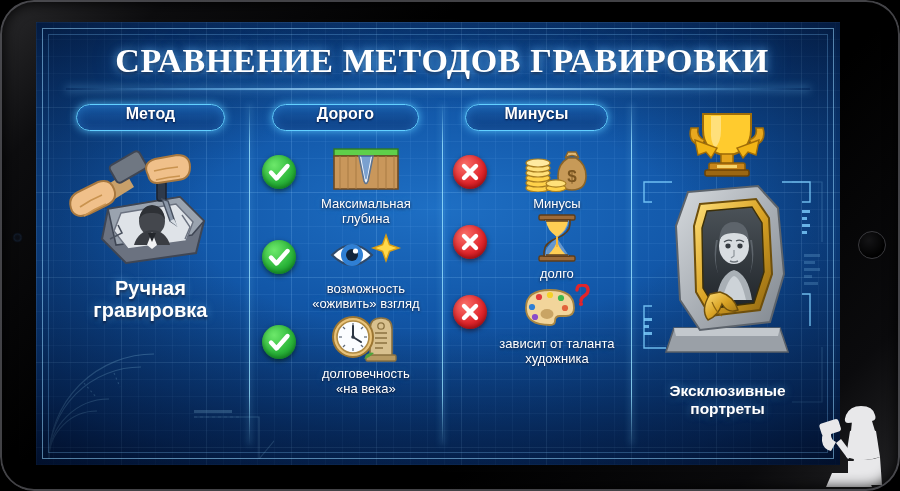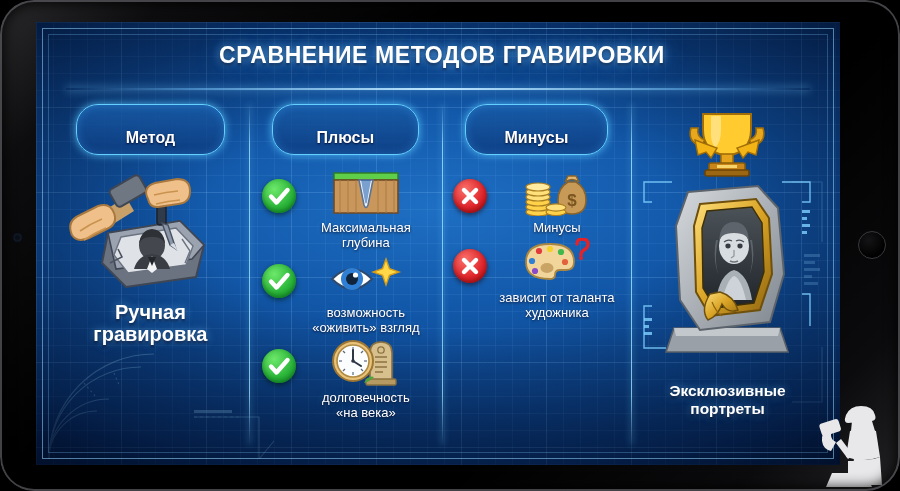--- a/index.html
+++ b/index.html
@@ -70,23 +70,24 @@
     border:1px solid rgba(130,200,255,.28);
   }
 
   
   .deco{ position:absolute; left:8px; bottom:6px; width:230px; height:120px; opacity:.5; }
   .deco-tr{ position:absolute; right:8px; top:150px; width:150px; height:240px; opacity:.45; }
 
   
   .title{
     position:absolute; left:8px; right:0; top:20px; text-align:center;
-    font-size:23px; font-weight:bold; letter-spacing:.6px; color:#fff;
+    font-size:34px; font-weight:bold; letter-spacing:.6px; color:#fff;
     text-shadow:0 0 10px rgba(120,200,255,.75), 0 0 22px rgba(60,150,255,.55), 0 2px 3px rgba(0,0,20,.8);
     z-index:5;
+    font-family:Liberation Serif, serif;
   }
   .title-rule{
     position:absolute; left:30px; right:30px; top:66px; height:2px; z-index:5;
     background:linear-gradient(90deg, rgba(120,200,255,0) 0%, rgba(120,200,255,.55) 18%, #bfe8ff 50%, rgba(120,200,255,.55) 82%, rgba(120,200,255,0) 100%);
     box-shadow:0 0 9px rgba(120,205,255,.85);
   }
 
   
   .cols{
     position:absolute; left:16px; right:16px; top:78px; bottom:14px;
@@ -98,21 +99,21 @@
   .col.c3{ flex:0 0 24.5%; }
   .col.c4{ flex:1 1 auto; }
   .col + .col::before{
     content:""; position:absolute; left:0; top:4px; bottom:6px; width:1.5px;
     background:linear-gradient(180deg, rgba(130,215,255,.05), rgba(150,225,255,.85) 12%, rgba(150,225,255,.8) 85%, rgba(130,215,255,.05));
     box-shadow:0 0 6px rgba(120,205,255,.8);
   }
 
   .pill{
     margin-top:4px;
-    min-width:76%; padding:24px 16px 7px;
+    min-width:76%; padding:0 16px 7px;
     border:1.6px solid #63d0ff; border-radius:22px;
     background:linear-gradient(180deg, rgba(24,92,168,.85), rgba(12,58,125,.85));
     box-shadow:0 0 9px rgba(90,200,255,.85), inset 0 0 10px rgba(70,170,255,.32);
     color:#fff; font-size:16px; font-weight:bold; text-align:center; white-space:nowrap;
     text-shadow:0 1px 2px rgba(0,0,30,.85);
   }
   .col.c4 .pill{ min-width:94%; padding-left:8px; padding-right:8px; }
 
   
   .method-art{ margin-top:16px; width:172px; height:130px; position:relative; }
@@ -241,21 +242,21 @@
               <path d="M90 24 q12 -3 24 -4" fill="none" stroke="#c9934f" stroke-width="1.6"></path>
               <path d="M92 33 q12 -3 24 -4" fill="none" stroke="#c9934f" stroke-width="1.6"></path>
             </g>
           </svg>
         </div>
 
         <div class="method-label">Ручная<br>гравировка</div>
       </div>
 
       <div class="col c2">
-        <div class="pill">Плюсы</div>
+        <div class="pill">Дорого</div>
 
         <div class="rows">
 
           <div class="row">
             <div class="mark ok">
               <svg viewBox="0 0 34 34">
                   <path d="M9 17.5 l5.5 6 L25.5 11" fill="none" stroke="#fff" stroke-width="4.4" stroke-linecap="round" stroke-linejoin="round"></path>
                 </svg>
             </div>
             <div class="row-body">
@@ -367,20 +368,42 @@
                     <ellipse cx="18" cy="19" rx="12" ry="4" fill="#ffeaa0"></ellipse>
                     <ellipse cx="36" cy="44" rx="10" ry="3.6" fill="#ffd24a"></ellipse>
                     <ellipse cx="36" cy="39.5" rx="10" ry="3.6" fill="#ffe07a"></ellipse>
                   </g>
                 </svg>
               </div>
               <div class="row-text">Минусы</div>
             </div>
           </div>
 
+          <div class="row">
+            <div class="mark no">
+              <svg viewBox="0 0 34 34">
+                  <path d="M11 11 L23 23 M23 11 L11 23" fill="none" stroke="#fff" stroke-width="4.4" stroke-linecap="round"></path>
+                </svg>
+            </div>
+            <div class="row-body">
+              <div class="row-art">
+                <svg viewBox="0 0 44 50" width="44" height="50">
+                  <rect x="4" y="2" width="36" height="5" rx="1.6" fill="#9c6b3a" stroke="#5e3c18" stroke-width="1.4"></rect>
+                  <rect x="4" y="43" width="36" height="5" rx="1.6" fill="#9c6b3a" stroke="#5e3c18" stroke-width="1.4"></rect>
+                  <path d="M9 7 h26 v4 q0 9 -13 14 q-13 5 -13 14 v4 h26" fill="none" stroke="#5e3c18" stroke-width="1.6"></path>
+                  <path d="M10 7 h24 q0 10 -12 18 q-12 8 -12 18 h24" fill="#f4f8ff" opacity=".35"></path>
+                  <path d="M11 8 h22 q-1 9 -11 16 q-10 -7 -11 -16z" fill="#ffce54"></path>
+                  <path d="M22 26 q0 7 -9 16 h18 q-9 -9 -9 -16z" fill="#ffce54"></path>
+                  <path d="M22 24 v10" stroke="#f7b733" stroke-width="2"></path>
+                  <path d="M11 8 h22 M11 42 h22" stroke="#5e3c18" stroke-width="1.6"></path>
+                </svg>
+              </div>
+              <div class="row-text">долго</div>
+            </div>
+          </div>
 
           <div class="row">
             <div class="mark no">
               <svg viewBox="0 0 34 34">
                   <path d="M11 11 L23 23 M23 11 L11 23" fill="none" stroke="#fff" stroke-width="4.4" stroke-linecap="round"></path>
                 </svg>
             </div>
             <div class="row-body">
               <div class="row-art">
                 <svg viewBox="0 0 74 48" width="74" height="48">

